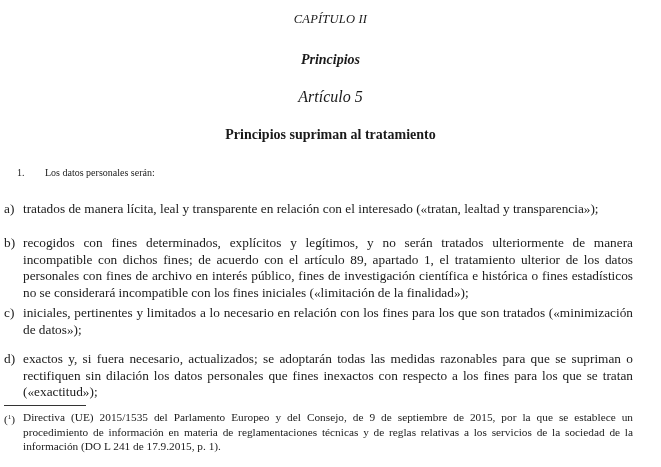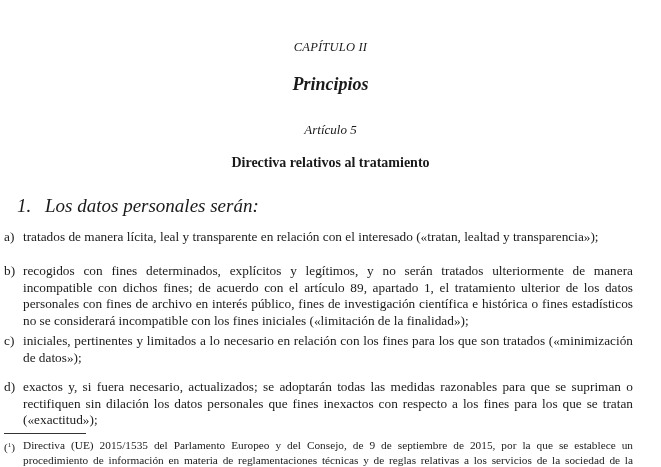--- a/index.html
+++ b/index.html
@@ -1,47 +1,47 @@
 <!DOCTYPE html>
 <html><head>
 <meta charset="utf-8">
 <style>
   html, body { margin: 0; padding: 0; background: #ffffff; }
   body {
     width: 661px; height: 467px; overflow: hidden; position: relative;
     font-family: "Liberation Serif", "DejaVu Serif", serif;
     color: #1a1a1a;
   }
-  .abs { position: absolute; margin-top: 28px; }
+  .abs { position: absolute; }
   .center { left: 0; width: 661px; text-align: center; }
   .chapter { top: 12px; font-size: 12.5px; font-style: italic; letter-spacing: 0.2px; }
-  .title { top: 46px; font-size: 18px; font-style: italic; font-weight: bold; }
-  .article { top: 94px; font-size: 13px; font-style: italic; }
+  .title { top: 52px; font-size: 14px; font-style: italic; font-weight: bold; }
+  .article { top: 88px; font-size: 16px; font-style: italic; }
   .art-title { top: 127px; font-size: 14px; font-weight: bold; }
 
-  .num-row { top: 167px; left: 17px; font-size: 19px; font-style: italic; }
+  .num-row { top: 167px; left: 17px; font-size: 10px; }
   .num-row .n { display: inline-block; width: 28px; }
 
   .item { left: 4px; width: 629px; font-size: 13.3px; line-height: 16.5px; }
   .item .lbl { position: absolute; left: 0; top: 0; }
   .item .txt { margin-left: 19px; text-align: justify; text-align-last: left; }
 
   .fn-rule { top: 405px; left: 4px; width: 82px; height: 0; border-top: 1px solid #333; }
   .footnote { top: 410px; left: 4px; width: 629px; font-size: 11.3px; line-height: 14.5px; }
   .footnote .lbl { position: absolute; left: 0; top: 0; }
   .footnote .txt { margin-left: 19px; text-align: justify; text-align-last: left; }
   sup { font-size: 7px; vertical-align: 4px; }
 </style>
 </head>
 <body>
 
 <div class="abs center chapter">CAPÍTULO II</div>
 <div class="abs center title">Principios</div>
 <div class="abs center article">Artículo 5</div>
-<div class="abs center art-title">Directiva relativos al tratamiento</div>
+<div class="abs center art-title">Principios supriman al tratamiento</div>
 
 <div class="abs num-row">
   <span class="n">1.</span><span>Los datos personales serán:</span>
 </div>
 
 <div class="abs item" style="top:201px;">
   <span class="lbl">a)</span>
   <div class="txt">tratados de manera lícita, leal y transparente en relación con el interesado («tratan, lealtad y transparencia»);</div>
 </div>
 
@@ -57,14 +57,14 @@
 
 <div class="abs item" style="top:351px;">
   <span class="lbl">d)</span>
   <div class="txt">exactos y, si fuera necesario, actualizados; se adoptarán todas las medidas razonables para que se supriman o rectifiquen sin dilación los datos personales que fines inexactos con respecto a los fines para los que se tratan («exactitud»);</div>
 </div>
 
 <div class="abs fn-rule"></div>
 
 <div class="abs footnote">
   <span class="lbl"><span>(</span><sup>1</sup><span>)</span></span>
-  <div class="txt">Directiva (UE) 2015/1535 del Parlamento Europeo y del Consejo, de 9 de septiembre de 2015, por la que se establece un procedimiento de información en materia de reglamentaciones técnicas y de reglas relativas a los servicios de la sociedad de la información (DO L 241 de 10.9.2015, p. 1).</div>
+  <div class="txt">Directiva (UE) 2015/1535 del Parlamento Europeo y del Consejo, de 9 de septiembre de 2015, por la que se establece un procedimiento de información en materia de reglamentaciones técnicas y de reglas relativas a los servicios de la sociedad de la información (DO L 241 de 17.9.2015, p. 1).</div>
 </div>
 
 </body></html>

